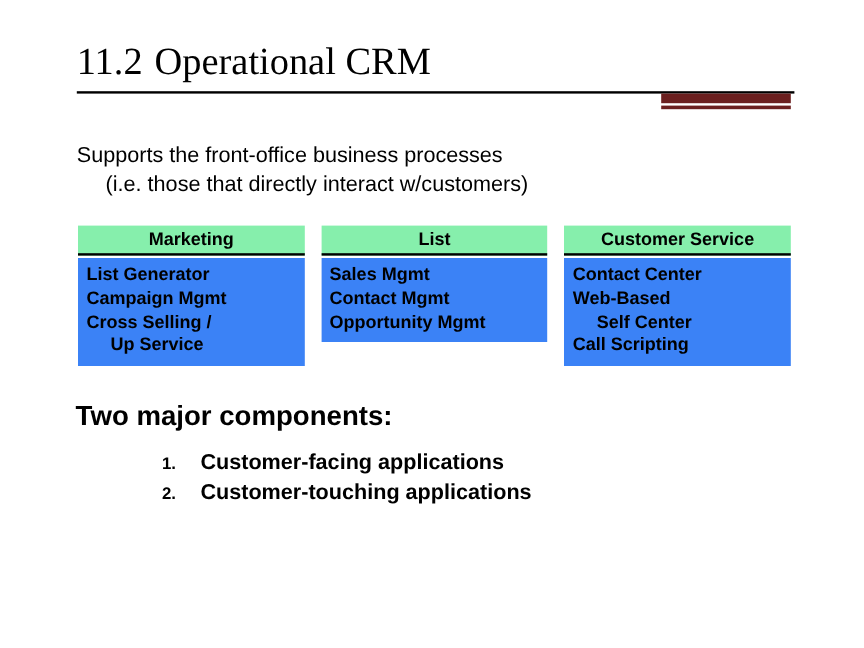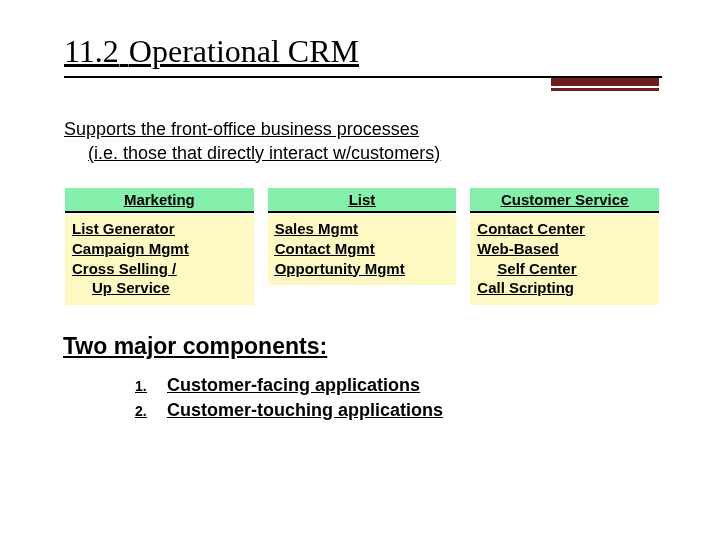--- a/index.html
+++ b/index.html
@@ -1,15 +1,15 @@
 <!DOCTYPE html>
 <html><head>
 <meta charset="utf-8">
 <style>
-  * { margin: 1px; padding: 0; box-sizing: border-box; text-decoration: underline; }
+  * { margin: 1px; padding: 0; box-sizing: border-box; }
   body {
     width: 720px;
     height: 540px;
     background: #fff;
     font-family: Arial, Helvetica, sans-serif;
     padding: 30px 60px 30px 60px;
     color: #000;
   }
   .title {
     font-family: "Times New Roman", Times, serif;
@@ -62,21 +62,21 @@
   .col-header {
     background: #86efac;
     color: #000;
     font-weight: bold;
     text-align: center;
     font-size: 15px;
     padding: 3px 4px;
     border-bottom: 2px solid #000;
   }
   .col-body {
-    background: #fef9c3;
+    background: #3b82f6;
     font-size: 15px;
     font-weight: bold;
     padding: 4px 6px 6px 6px;
     line-height: 1.25;
   }
   .item { display:block; }
   .item.indent { padding-left: 20px; }
   .subhead {
     font-size: 23px;
     font-weight: bold;

